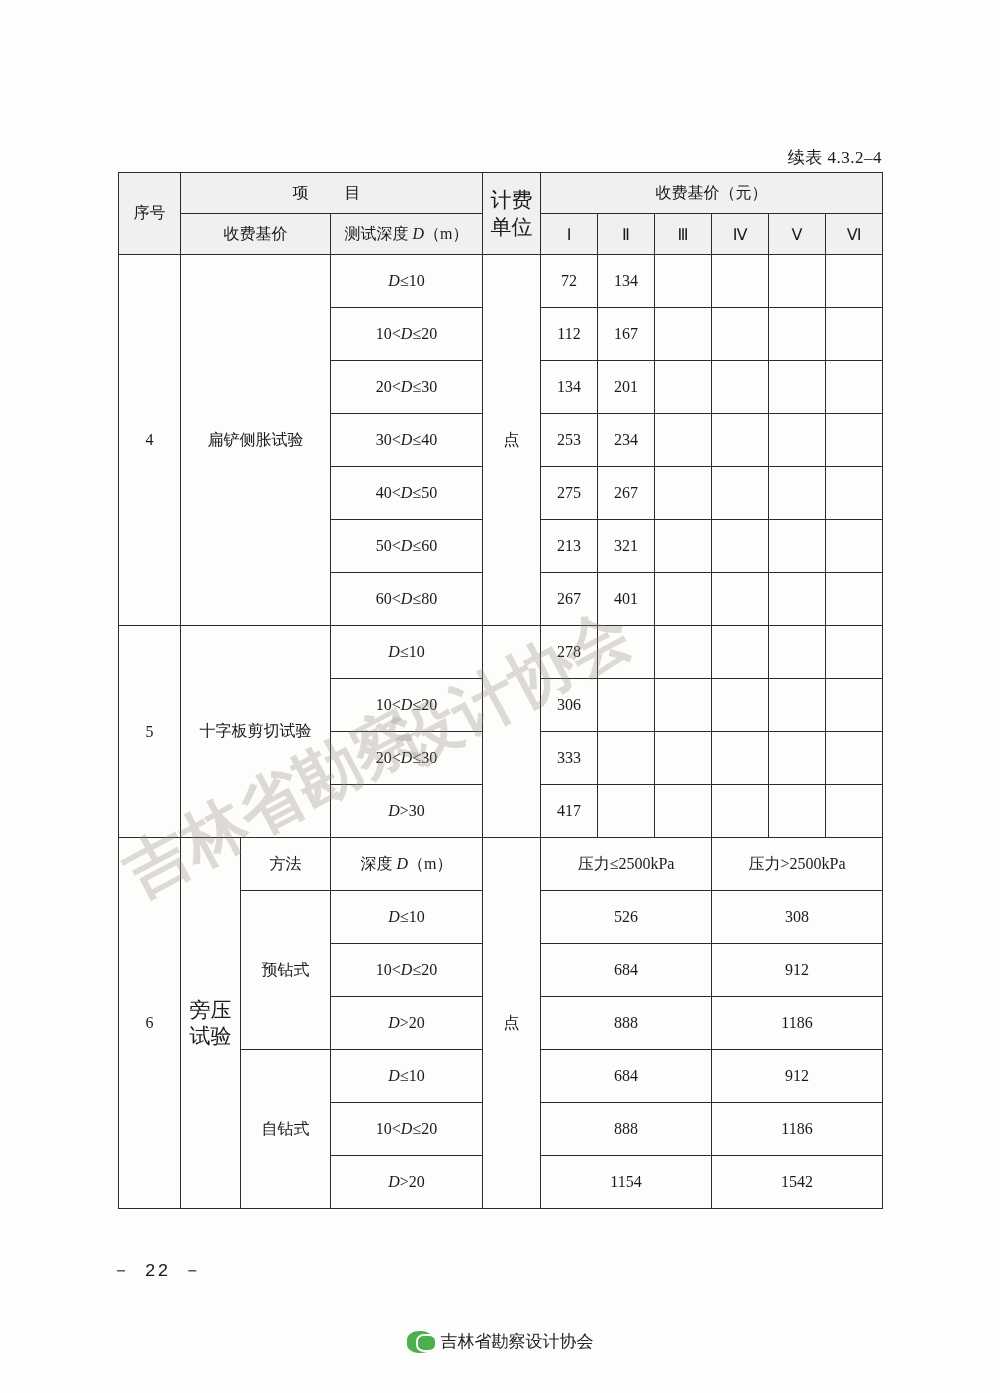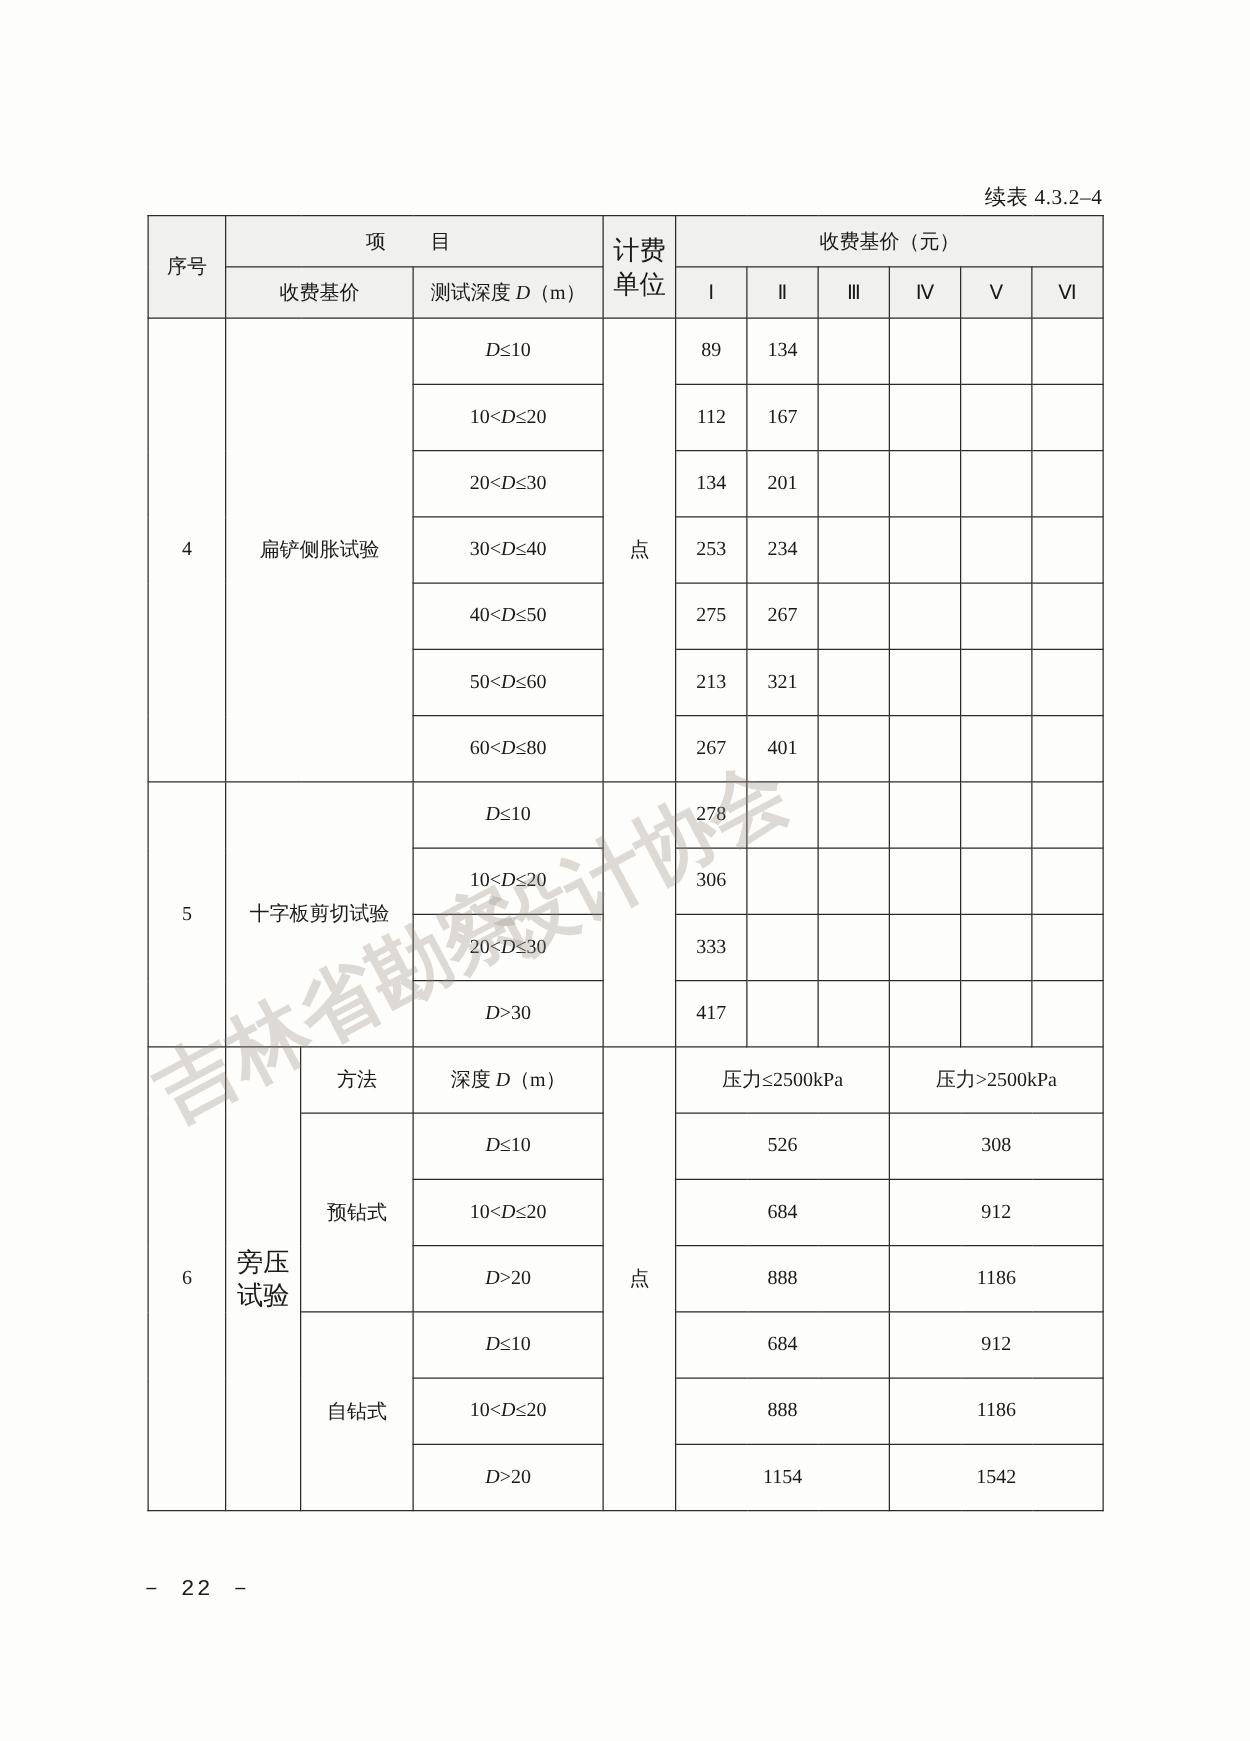--- a/index.html
+++ b/index.html
@@ -178,21 +178,21 @@
         <td>Ⅵ</td>
       </tr>
     </thead>
     <tbody>
 
       <tr>
         <td rowspan="7">4</td>
         <td rowspan="7" colspan="2">扁铲侧胀试验</td>
         <td><span class="it">D</span>≤10</td>
         <td rowspan="7">点</td>
-        <td>89</td>
+        <td>72</td>
         <td>134</td>
         <td></td>
         <td></td>
         <td></td>
         <td></td>
       </tr>
       <tr>
         <td>10&lt;<span class="it">D</span>≤20</td>
         <td>112</td>
         <td>167</td>
@@ -329,14 +329,18 @@
       <tr>
         <td><span class="it">D</span>&gt;20</td>
         <td colspan="3">1154</td>
         <td colspan="3">1542</td>
       </tr>
     </tbody>
   </table>
 
   <div class="page-num">－ 22 －</div>
 
+  <div class="footer">
+    <span class="wechat"></span>
+    <span class="ftext">吉林省勘察设计协会</span>
+  </div>
 
 </div>
 
 </body></html>

